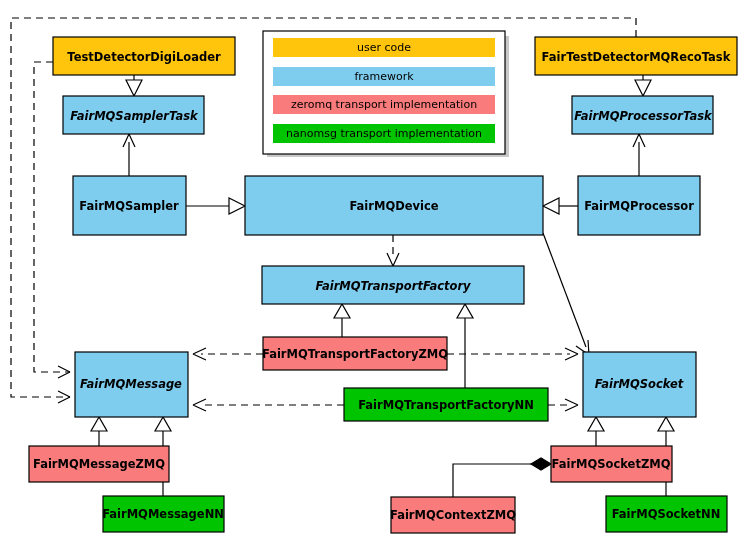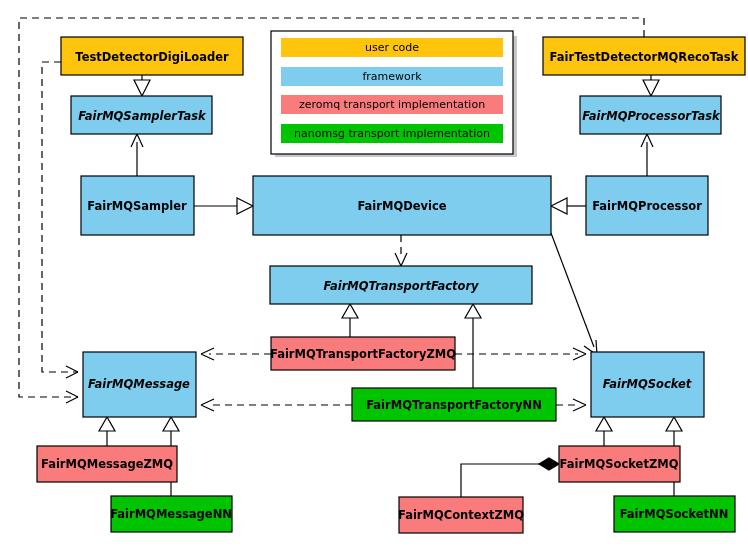--- a/index.html
+++ b/index.html
@@ -1,18 +1,18 @@
 <!DOCTYPE html>
 <html><head>
 <meta charset="utf-8">
 <style>
   html,body{margin:0;padding:0;background:#ffffff;}
   body{width:748px;height:549px;overflow:hidden;
        font-family:"DejaVu Sans","Liberation Sans",sans-serif;}
-  #diagram{position:relative;width:600px;height:549px;margin-left:8px;}
+  #diagram{position:relative;width:600px;height:549px;}
   svg{position:absolute;top:0;left:0;width:748px;height:549px;}
   .node-label{font-size:11.5px;font-weight:bold;text-anchor:middle;
               dominant-baseline:middle;fill:#000000;}
   .node-label.abstract{font-style:italic;}
   .legend-label{font-size:11px;text-anchor:middle;dominant-baseline:middle;
                 fill:#000000;font-weight:normal;}
   .bx{stroke:#000000;stroke-width:1.2;}
   .edge{stroke:#000000;stroke-width:1.2;fill:none;}
   .edge.dashed{stroke-dasharray:7,5;}
   .head{stroke:#000000;stroke-width:1.2;fill:#ffffff;}

